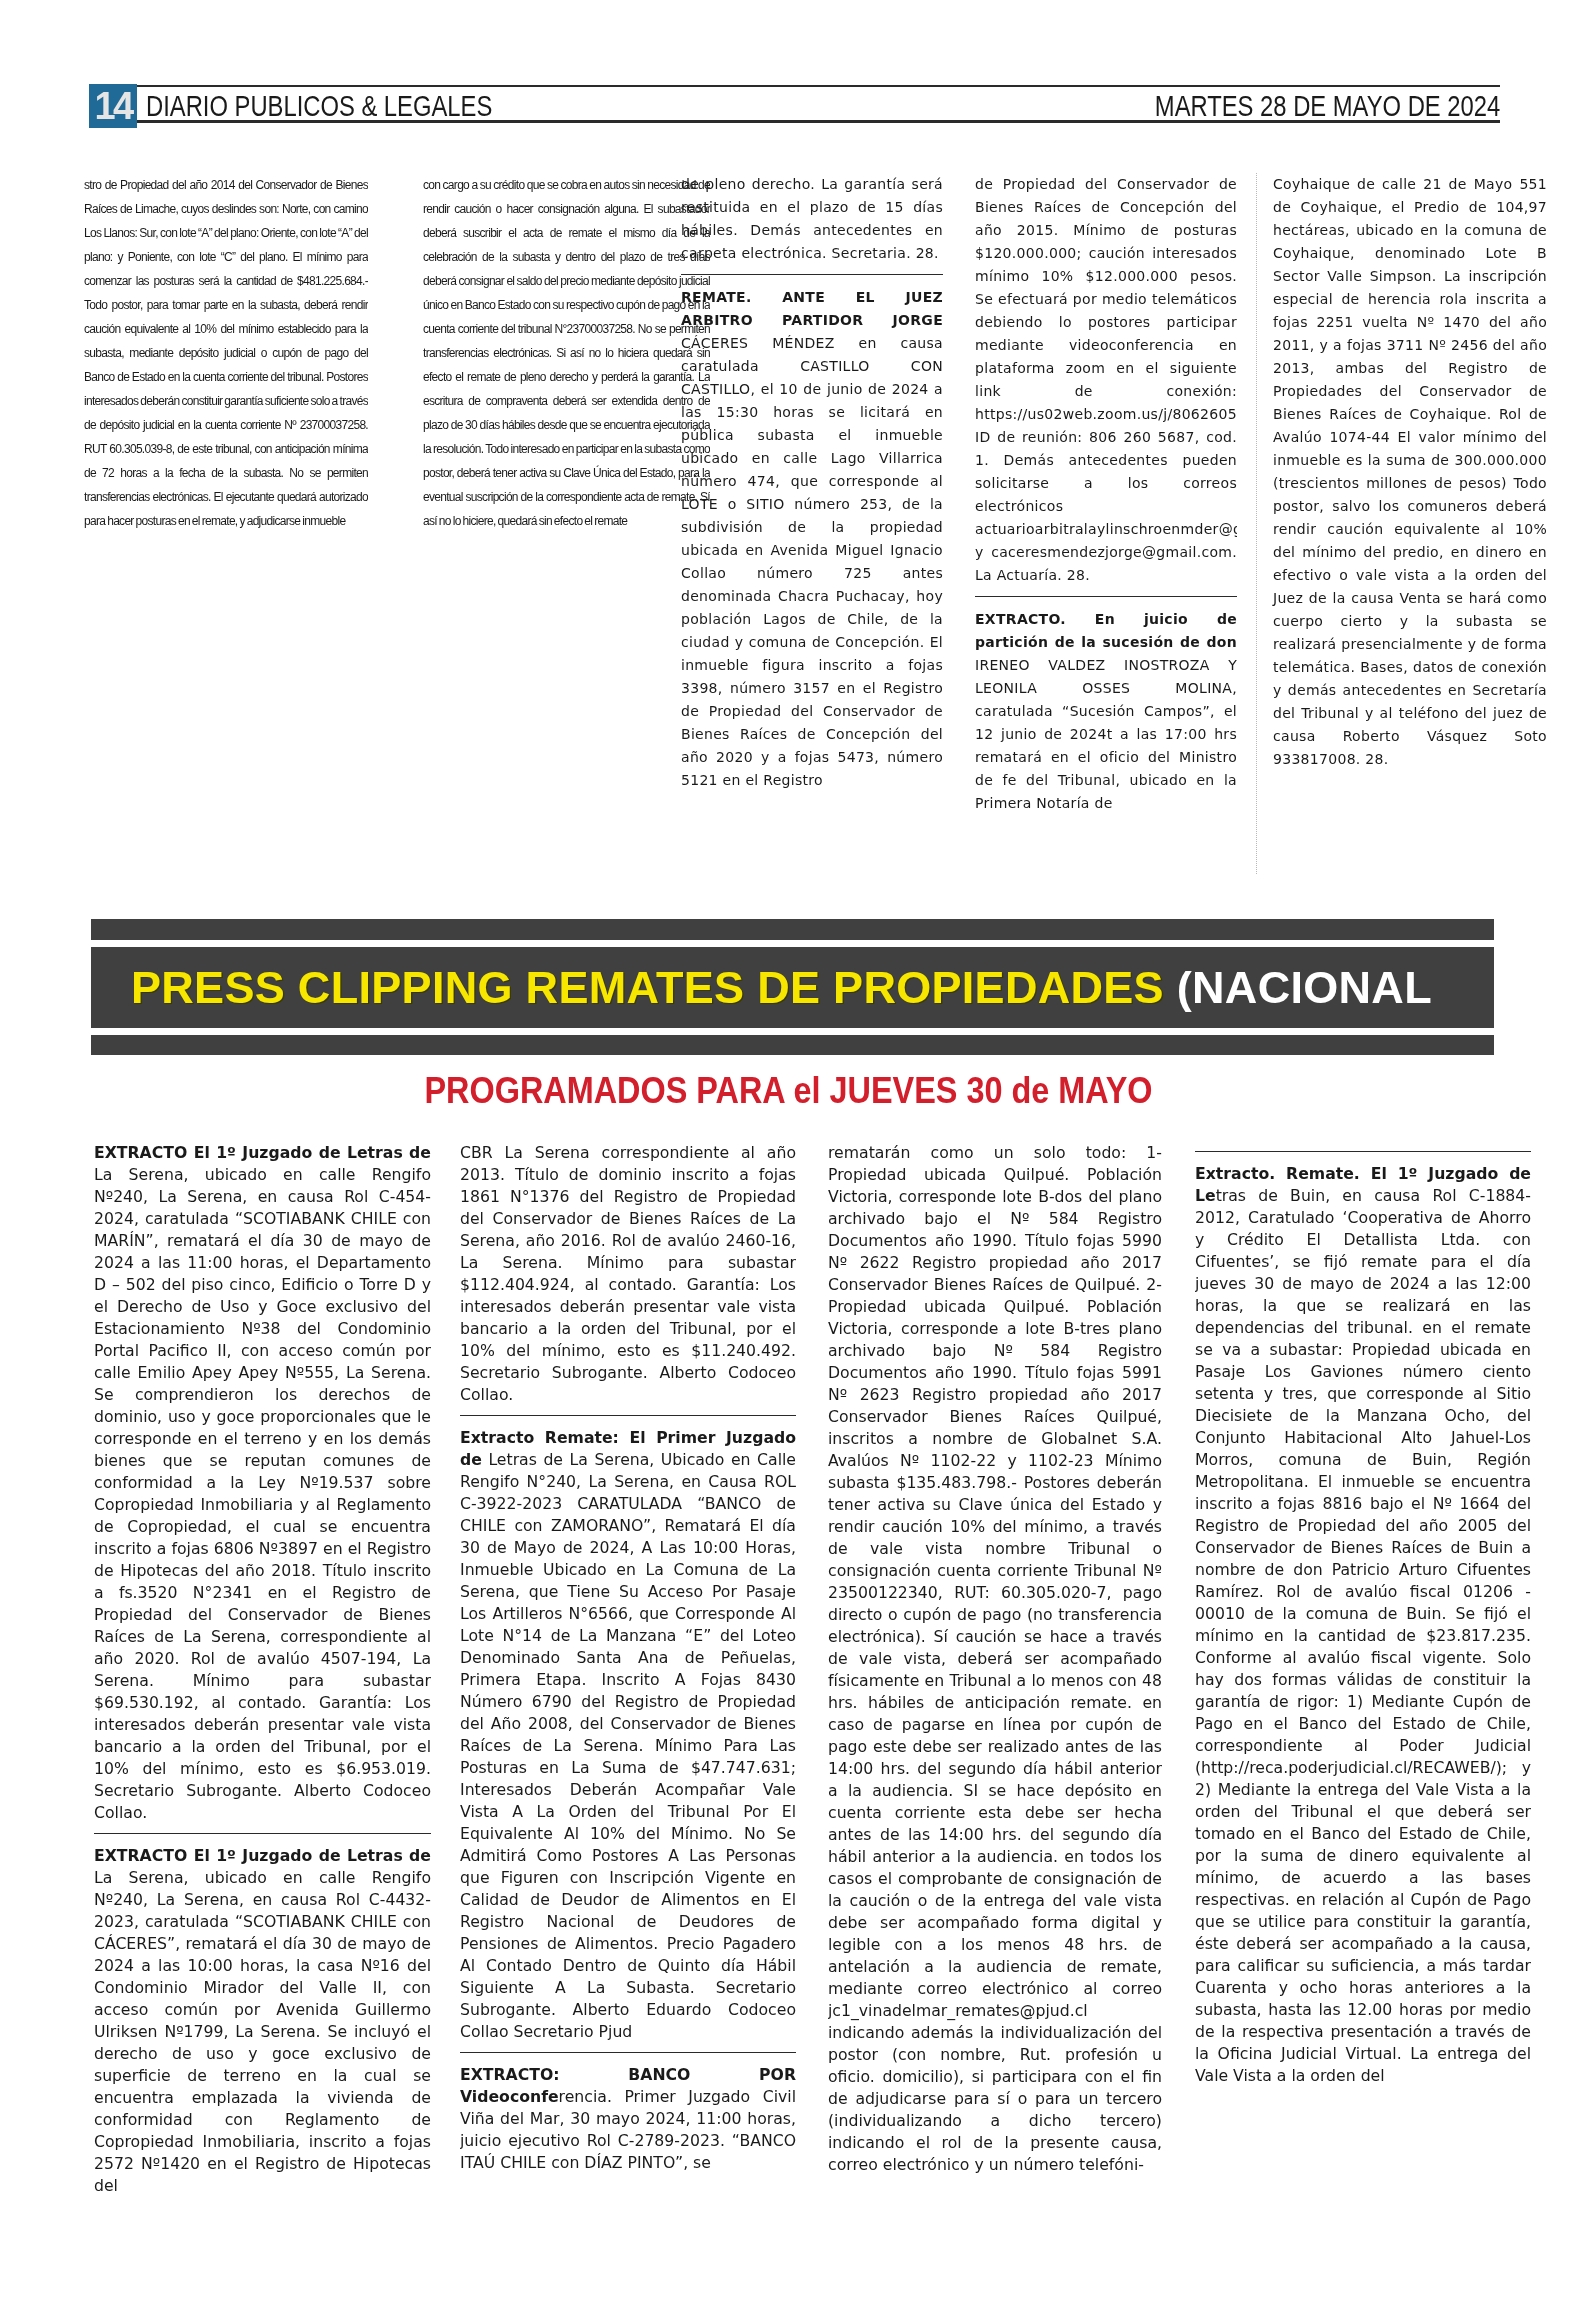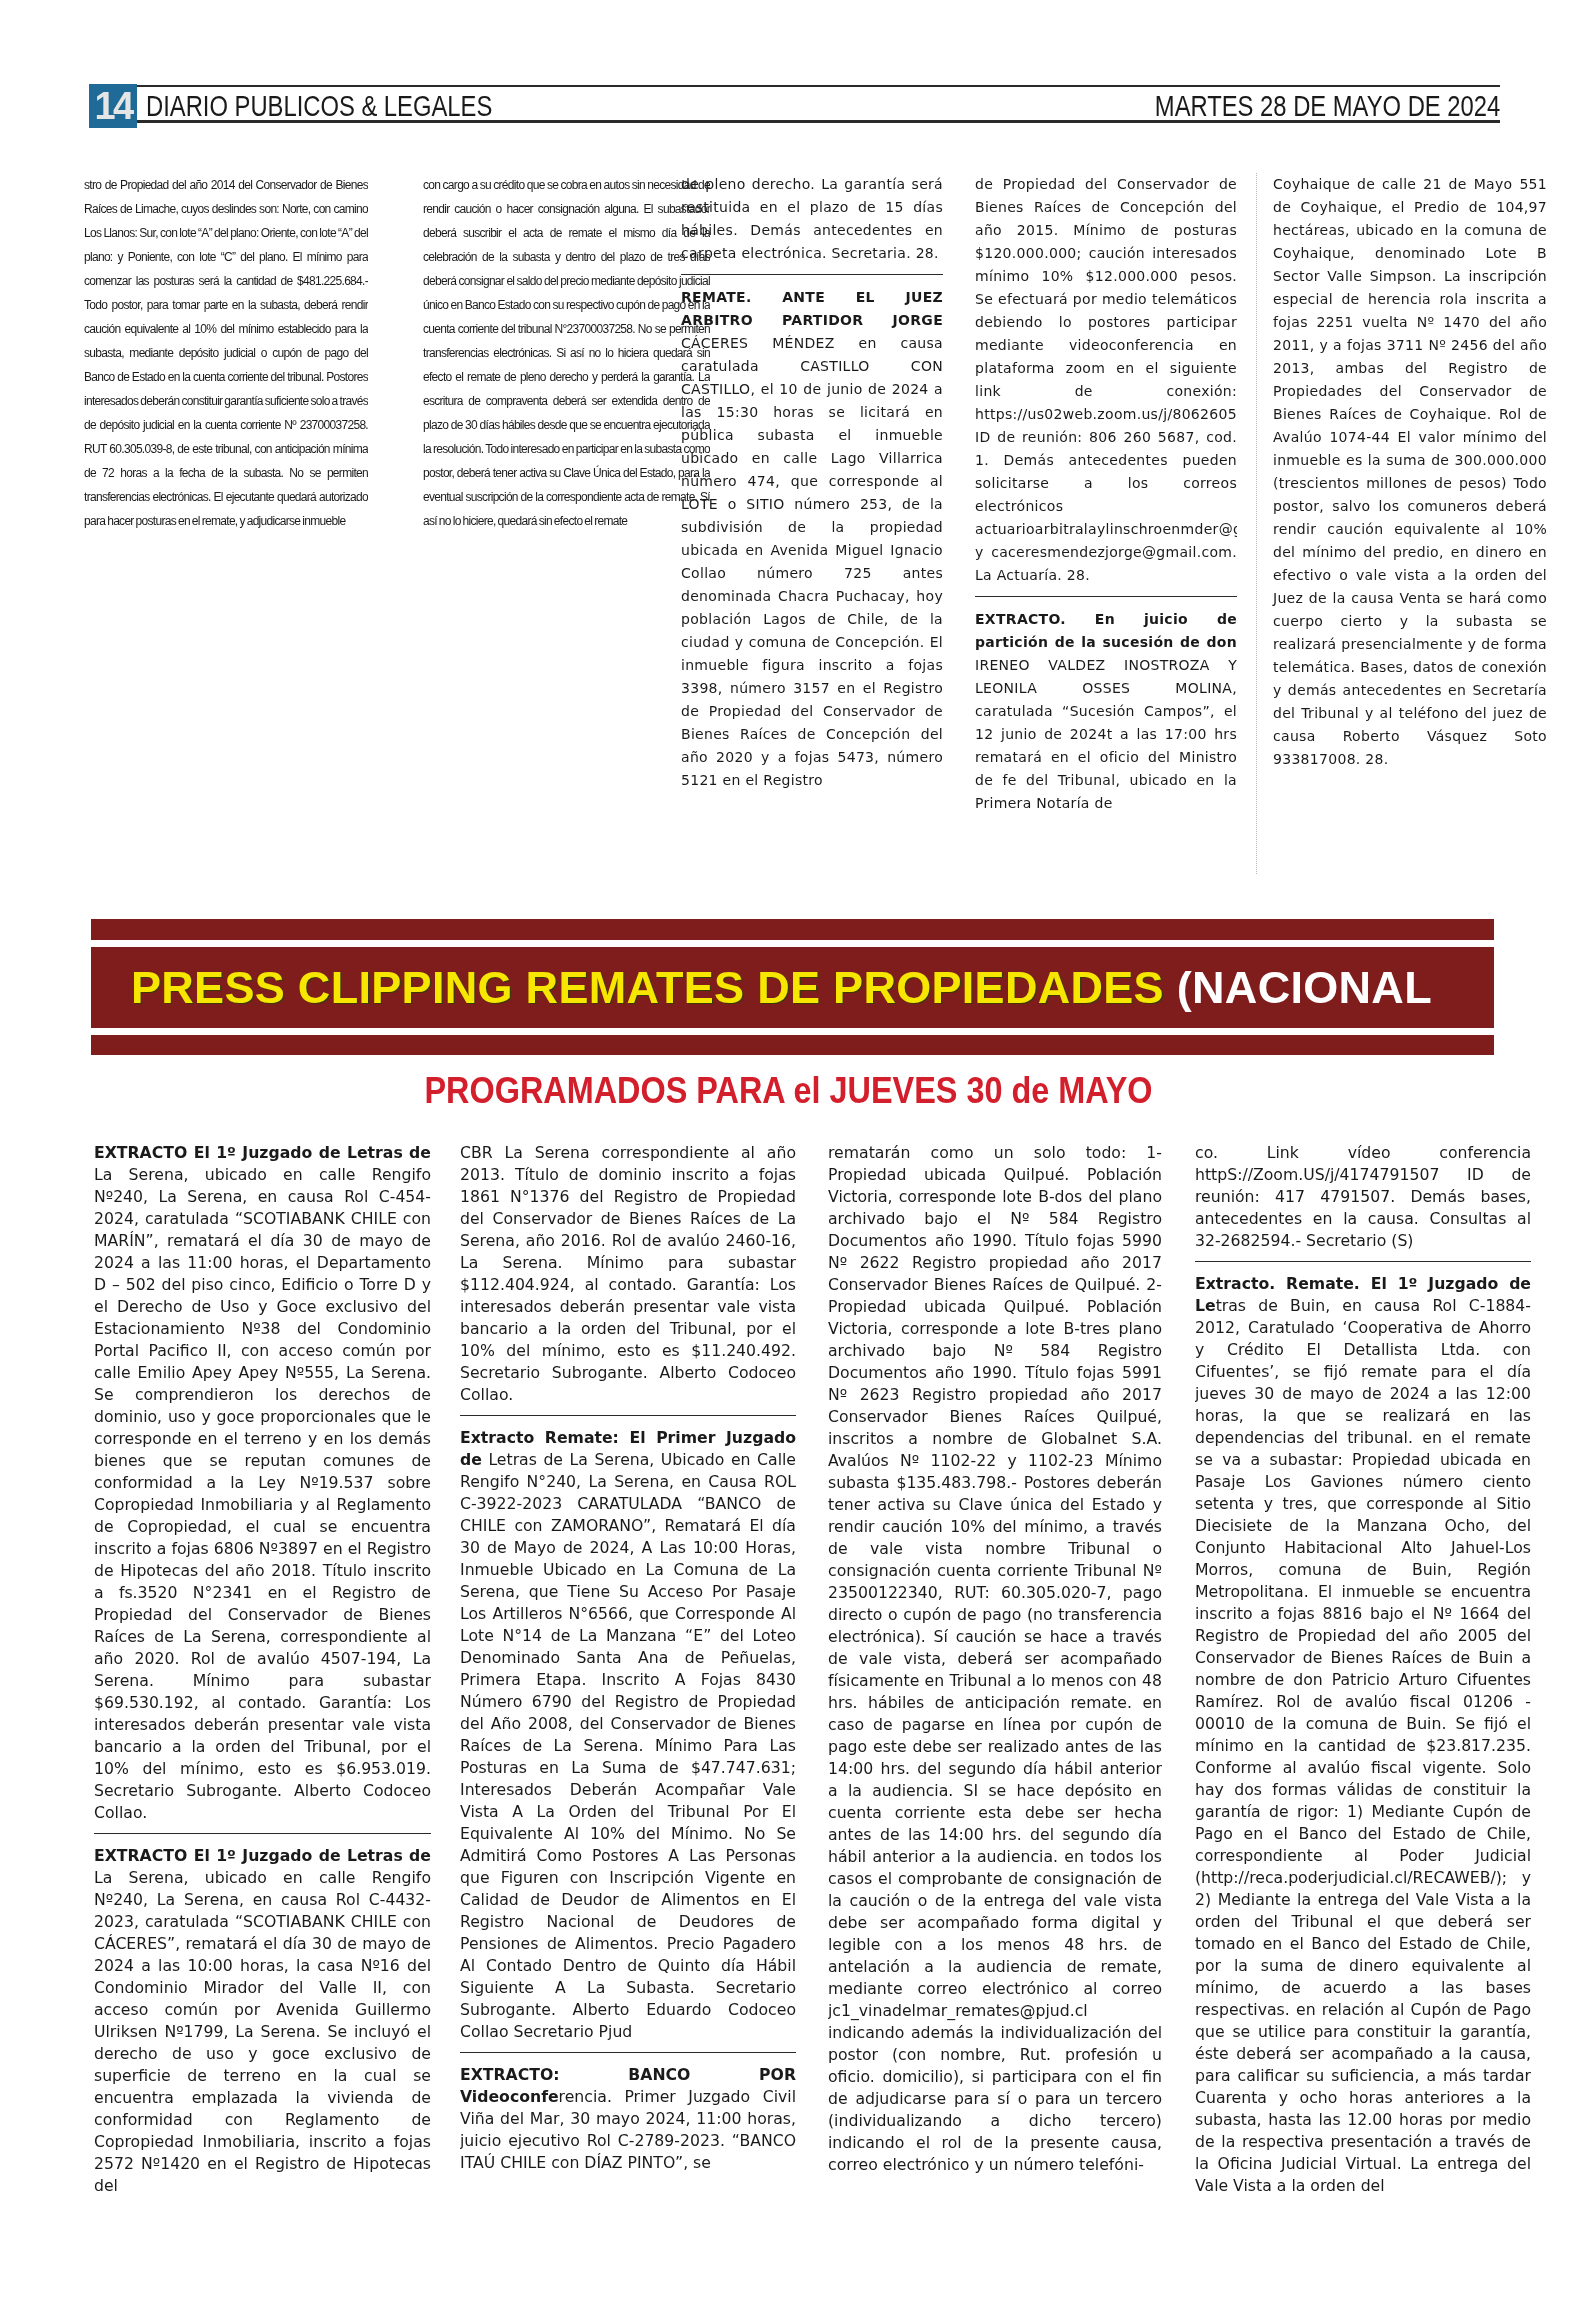--- a/index.html
+++ b/index.html
@@ -48,21 +48,21 @@
   .lower .wide { line-height: 22px; }
   .notice { margin-bottom: 0; }
   .notice b { font-weight: bold; }
   .rule {
     border: none; border-top: 1.7px solid #2a2a2a; margin: 9.3px 0 10.6px 0;
   }
   .dotted-left { border-left: 1px dotted #b8b8b8; padding-left: 16px; }
   
   .banner {
     position: absolute; left: 91px; top: 919px; width: 1403px; height: 136px;
-    background: #7f1d1d;
+    background: #404040;
   }
   .banner .stripe {
     position: absolute; left: 0; right: 0; height: 7.3px; background: #ffffff;
   }
   .banner .stripe.top { top: 20.5px; }
   .banner .stripe.bottom { top: 109px; }
   .banner-text {
     position: absolute; left: 40px; top: 32px; height: 73px; line-height: 73px;
     white-space: nowrap; font-family: "Liberation Sans", sans-serif; font-weight: bold;
     font-size: 45px; letter-spacing: 0.3px;
@@ -139,20 +139,19 @@
     </p>
     <hr class="rule">
     <p class="notice">
       <b>EXTRACTO: BANCO POR Videoconfe</b><span>rencia. Primer Juzgado Civil Viña del Mar, 30 mayo 2024, 11:00 horas, juicio ejecutivo Rol C-2789-2023. “BANCO ITAÚ CHILE con DÍAZ PINTO”, se</span>
     </p>
   </div>
   <div class="col wide" style="left:828px; width:334px;">
     <p class="notice">rematarán como un solo todo: 1- Propiedad ubicada Quilpué. Población Victoria, corresponde lote B-dos del plano archivado bajo el Nº 584 Registro Documentos año 1990. Título fojas 5990 Nº 2622 Registro propiedad año 2017 Conservador Bienes Raíces de Quilpué. 2- Propiedad ubicada Quilpué. Población Victoria, corresponde a lote B-tres plano archivado bajo Nº 584 Registro Documentos año 1990. Título fojas 5991 Nº 2623 Registro propiedad año 2017 Conservador Bienes Raíces Quilpué, inscritos a nombre de Globalnet S.A. Avalúos Nº 1102-22 y 1102-23 Mínimo subasta $135.483.798.- Postores deberán tener activa su Clave única del Estado y rendir caución 10% del mínimo, a través de vale vista nombre Tribunal o consignación cuenta corriente Tribunal Nº 23500122340, RUT: 60.305.020-7, pago directo o cupón de pago (no transferencia electrónica). Sí caución se hace a través de vale vista, deberá ser acompañado físicamente en Tribunal a lo menos con 48 hrs. hábiles de anticipación remate. en caso de pagarse en línea por cupón de pago este debe ser realizado antes de las 14:00 hrs. del segundo día hábil anterior a la audiencia. SI se hace depósito en cuenta corriente esta debe ser hecha antes de las 14:00 hrs. del segundo día hábil anterior a la audiencia. en todos los casos el comprobante de consignación de la caución o de la entrega del vale vista debe ser acompañado forma digital y legible con a los menos 48 hrs. de antelación a la audiencia de remate, mediante correo electrónico al correo jc1_vinadelmar_remates@pjud.cl indicando además la individualización del postor (con nombre, Rut. profesión u oficio. domicilio), si participara con el fin de adjudicarse para sí o para un tercero (individualizando a dicho tercero) indicando el rol de la presente causa, correo electrónico y un número telefóni-</p>
   </div>
   <div class="col wide" style="left:1195px; width:336px;">
-    <p class="notice">co. Link vídeo conferencia httpS://Zoom.US/j/4174791507 ID de reunión: 417 4791507. Demás bases, antecedentes en la causa. Consultas al 32-2682594.- Secretario (S)</p>
     <hr class="rule">
     <p class="notice">
       <b>Extracto. Remate. El 1º Juzgado de Le</b><span>tras de Buin, en causa Rol C-1884-2012, Caratulado ‘Cooperativa de Ahorro y Crédito El Detallista Ltda. con Cifuentes’, se fijó remate para el día jueves 30 de mayo de 2024 a las 12:00 horas, la que se realizará en las dependencias del tribunal. en el remate se va a subastar: Propiedad ubicada en Pasaje Los Gaviones número ciento setenta y tres, que corresponde al Sitio Diecisiete de la Manzana Ocho, del Conjunto Habitacional Alto Jahuel-Los Morros, comuna de Buin, Región Metropolitana. El inmueble se encuentra inscrito a fojas 8816 bajo el Nº 1664 del Registro de Propiedad del año 2005 del Conservador de Bienes Raíces de Buin a nombre de don Patricio Arturo Cifuentes Ramírez. Rol de avalúo fiscal 01206 - 00010 de la comuna de Buin. Se fijó el mínimo en la cantidad de $23.817.235. Conforme al avalúo fiscal vigente. Solo hay dos formas válidas de constituir la garantía de rigor: 1) Mediante Cupón de Pago en el Banco del Estado de Chile, correspondiente al Poder Judicial (http://reca.poderjudicial.cl/RECAWEB/); y 2) Mediante la entrega del Vale Vista a la orden del Tribunal el que deberá ser tomado en el Banco del Estado de Chile, por la suma de dinero equivalente al mínimo, de acuerdo a las bases respectivas. en relación al Cupón de Pago que se utilice para constituir la garantía, éste deberá ser acompañado a la causa, para calificar su suficiencia, a más tardar Cuarenta y ocho horas anteriores a la subasta, hasta las 12.00 horas por medio de la respectiva presentación a través de la Oficina Judicial Virtual. La entrega del Vale Vista a la orden del</span>
     </p>
   </div>
 </section>
 
 
 </body></html>

